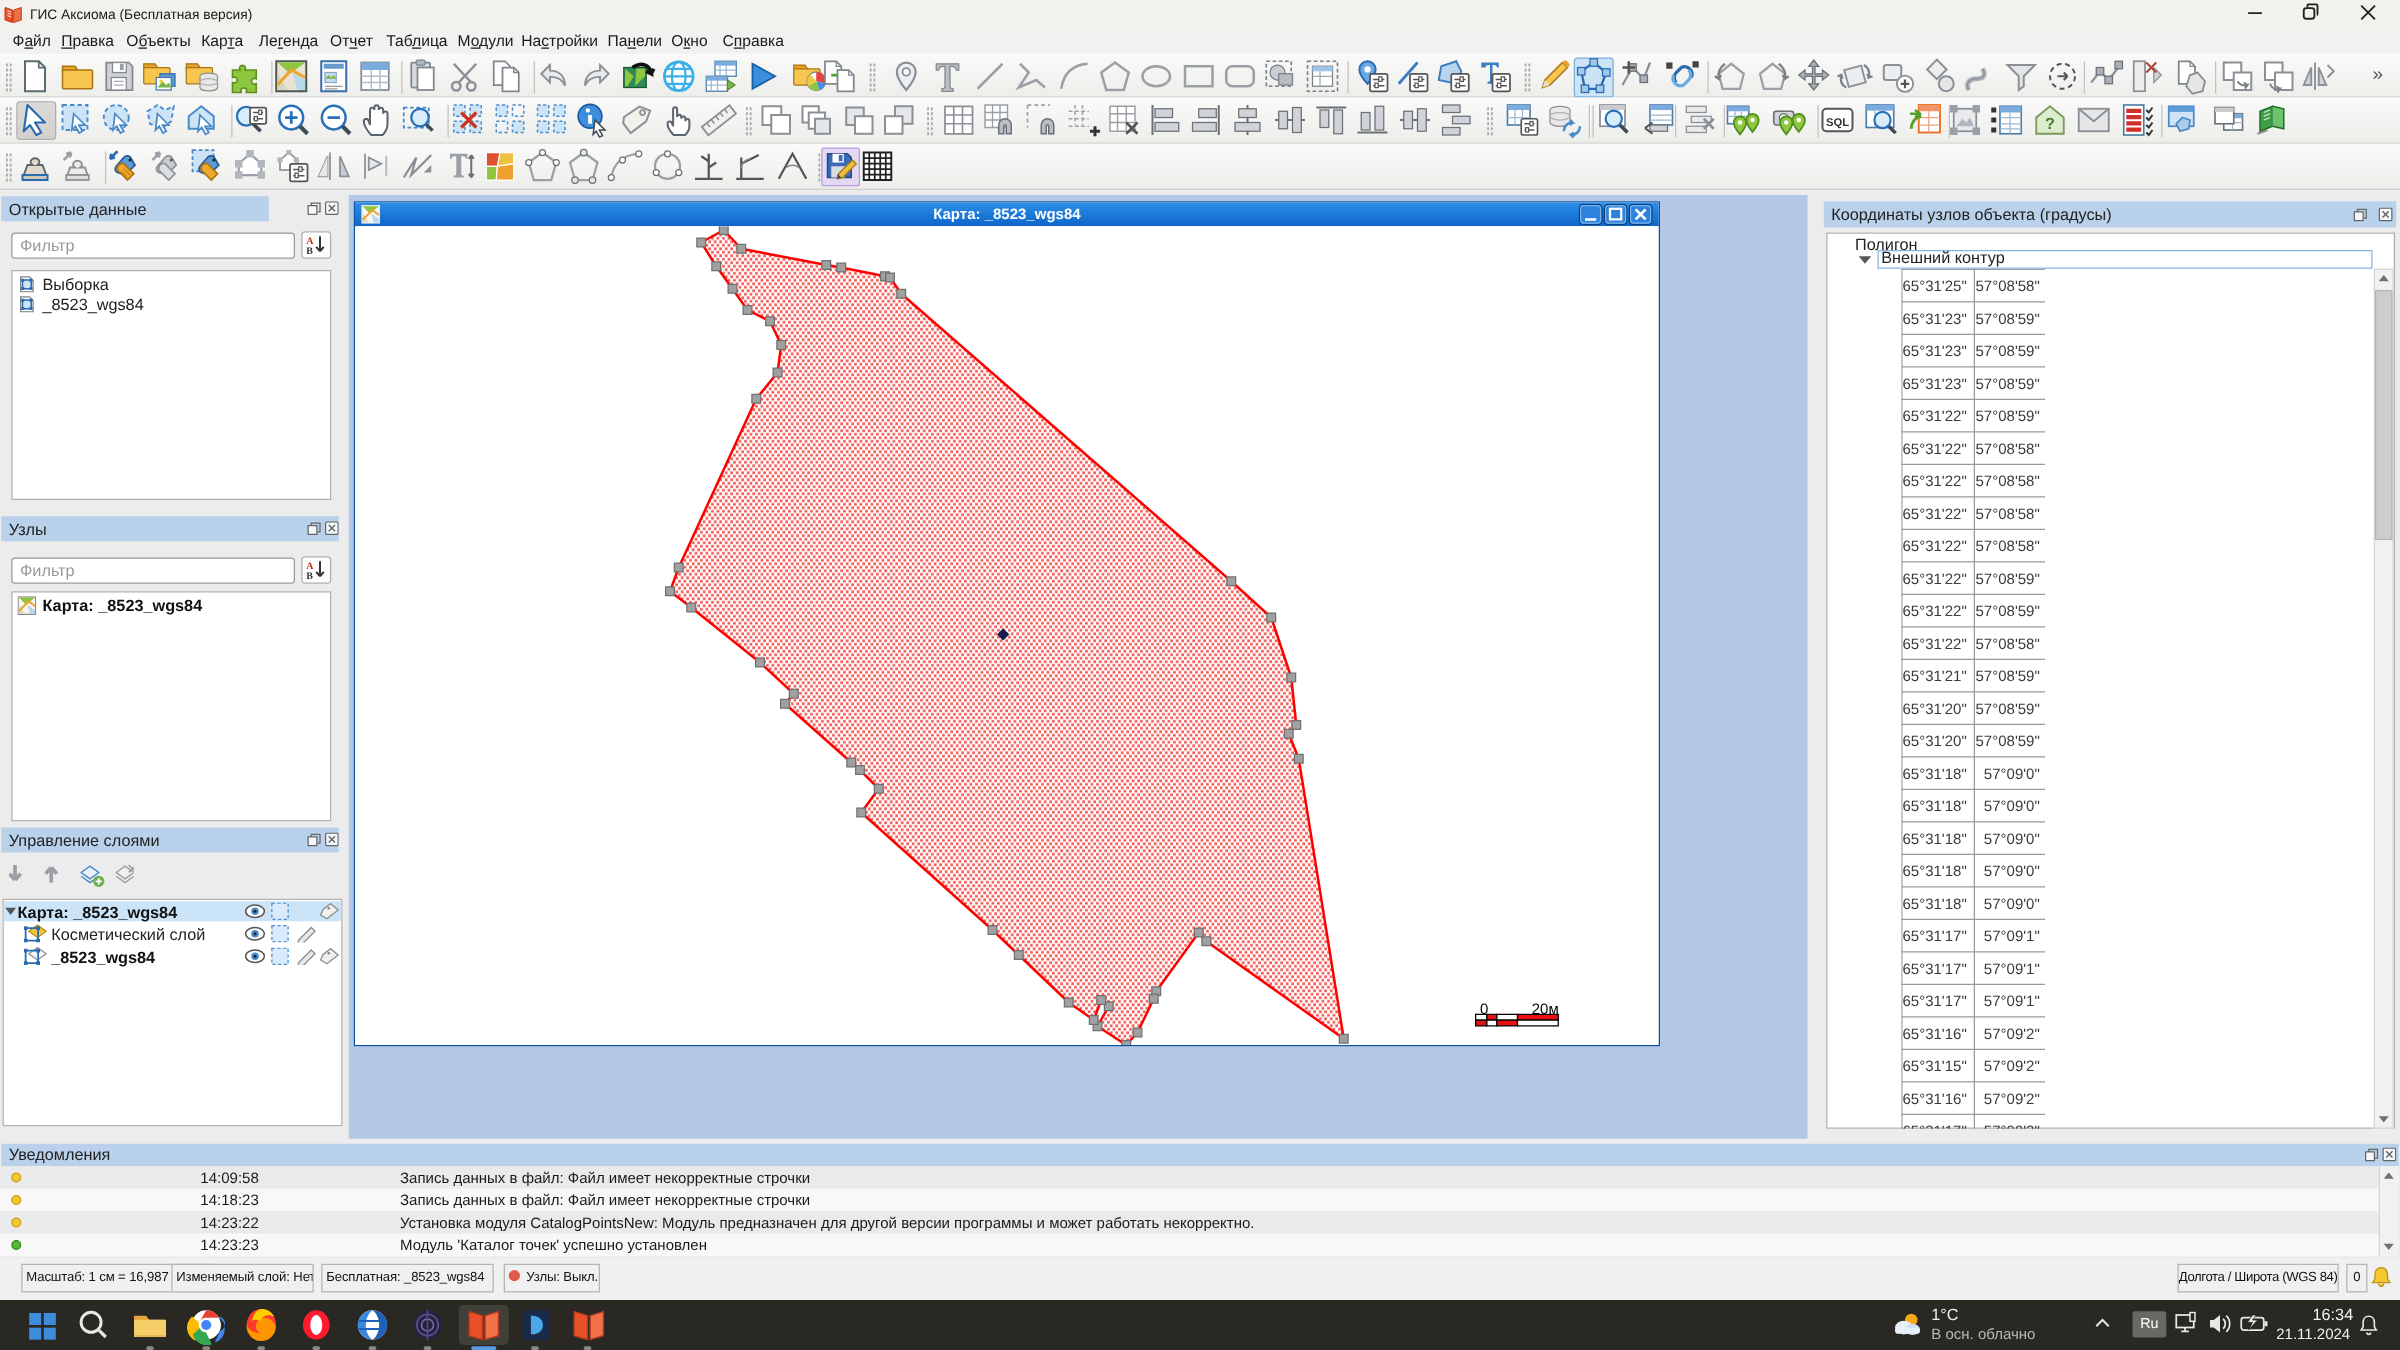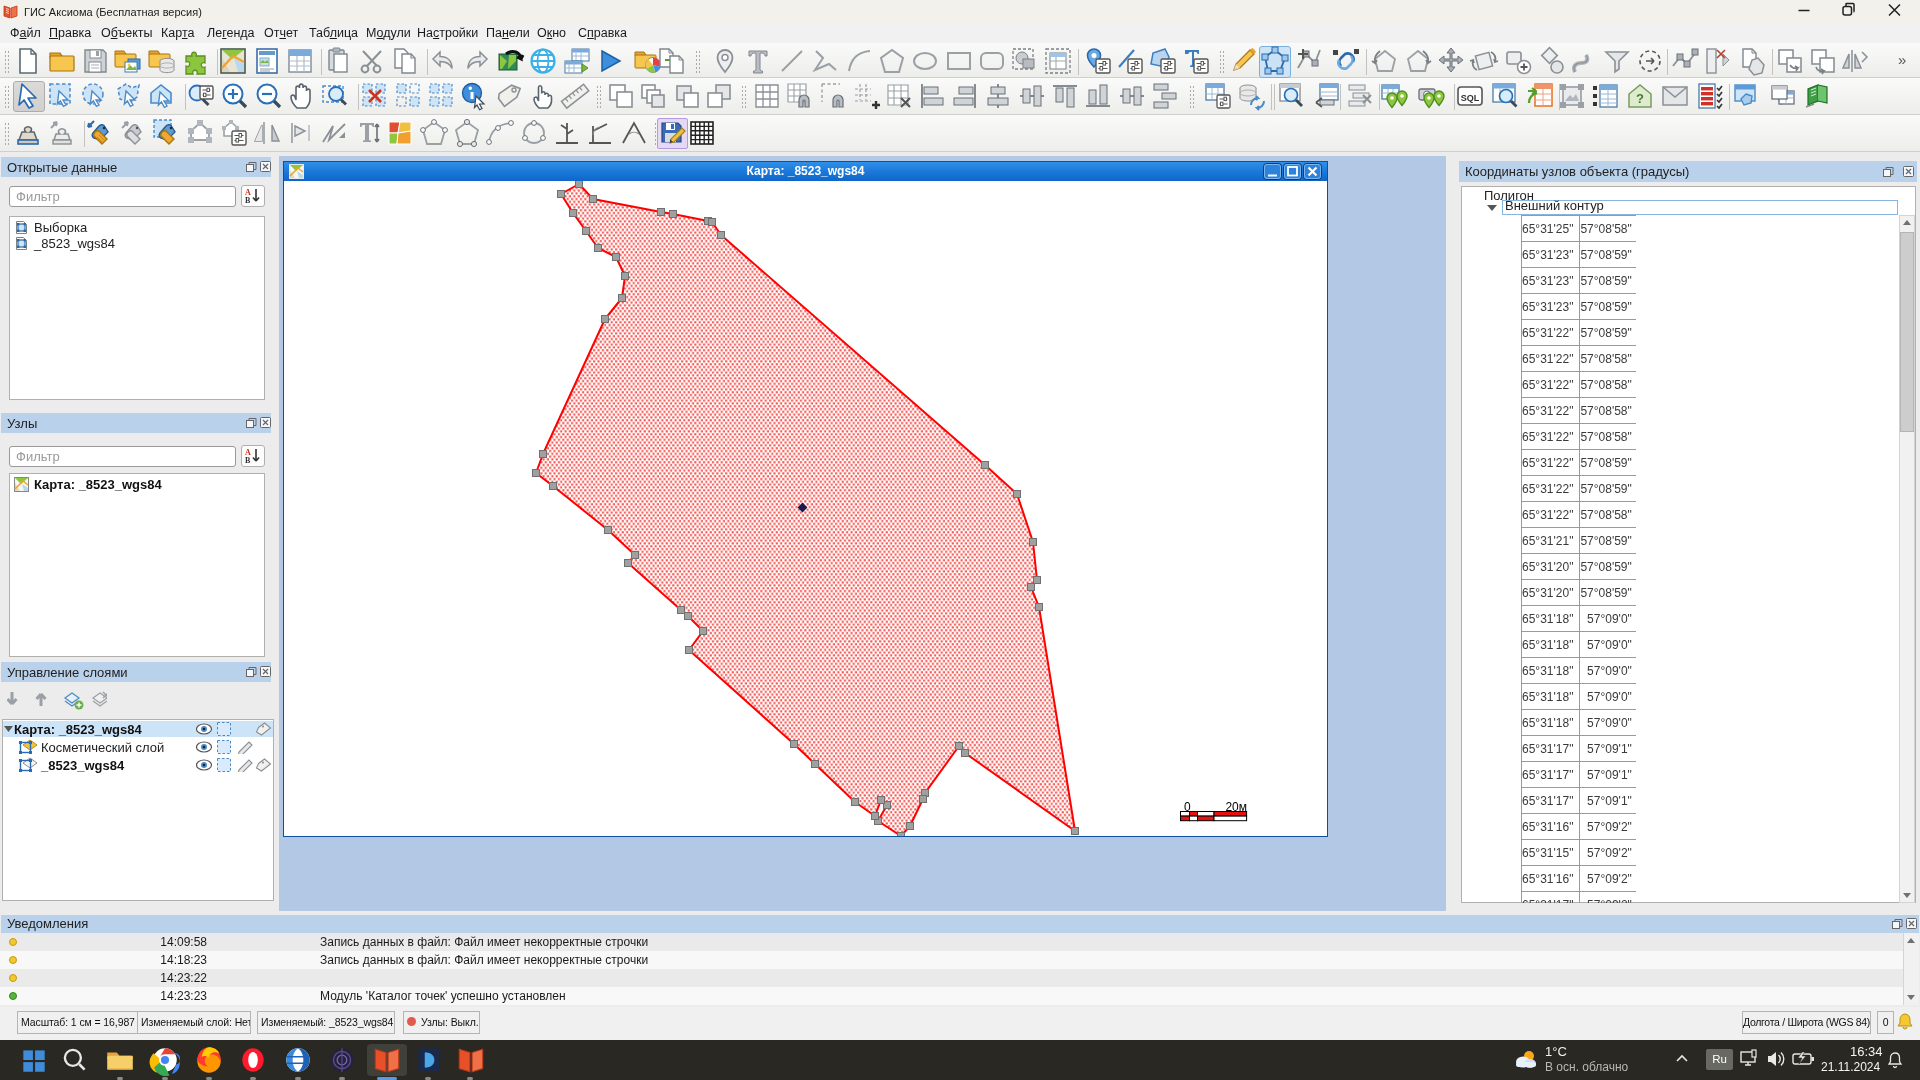--- a/index.html
+++ b/index.html
@@ -783,21 +783,21 @@
     </svg>
 <svg class="ic" style="left:687px" viewBox="0 0 30 30">
       <rect x="4" y="4" width="22" height="22" fill="#fff" stroke="#222" stroke-width="1.6"></rect>
       <path d="M4 8.4h22M4 12.8h22M4 17.2h22M4 21.6h22M8.4 4v22M12.8 4v22M17.2 4v22M21.6 4v22" stroke="#222" stroke-width="1.4"></path>
     </svg>
 </div>
 <div id="main">
   <div id="mdi"></div>
 </div>
 
-<div class="panelhdr" style="left:1px;top:157px;width:270px;height:20px">Открытые данные</div>
+<div class="panelhdr" style="left:1px;top:157px;width:214px;height:20px">Открытые данные</div>
 <svg class="abs" style="left:245px;top:161px" width="26" height="12" viewBox="0 0 26 12">
     <rect x="1.5" y="3.5" width="7" height="7" fill="#f4f8fc" stroke="#666"></rect>
     <path d="M4 3.5V1.5h7v7h-2" fill="none" stroke="#666"></path>
     <rect x="15.5" y="0.5" width="10" height="10" fill="#f4f8fc" stroke="#666" rx="1"></rect>
     <path d="M18 3l5 5m0-5l-5 5" stroke="#666" stroke-width="1.2"></path>
   </svg>
 <div class="filter" style="left:9px;top:186px;width:227px;height:21px">Фильтр</div>
 <div class="azbtn" style="left:241px;top:185px;width:24px;height:22px"></div>
 <svg class="abs" style="left:244px;top:187px" width="18" height="18" viewBox="0 0 18 18">
     <text x="1" y="8" font-size="8" font-weight="bold" fill="#c03018" font-family="Liberation Serif">A</text>
@@ -1173,38 +1173,39 @@
       <span class="nmsg">Запись данных в файл: Файл имеет некорректные строчки</span>
     </div>
  <div class="nrow" style="top:36px;background:#f8f8f8">
       <span class="ndot" style="background:#f2c730;border:1px solid #c89a10"></span>
       <span class="ntime">14:18:23</span>
       <span class="nmsg">Запись данных в файл: Файл имеет некорректные строчки</span>
     </div>
  <div class="nrow" style="top:54px;background:#eaeaea">
       <span class="ndot" style="background:#f2c730;border:1px solid #c89a10"></span>
       <span class="ntime">14:23:22</span>
+      <span class="nmsg">Установка модуля CatalogPointsNew: Модуль предназначен для другой версии программы и может работать некорректно.</span>
     </div>
  <div class="nrow" style="top:72px;background:#f8f8f8">
       <span class="ndot" style="background:#58b43a;border:1px solid #2e8a18"></span>
       <span class="ntime">14:23:23</span>
       <span class="nmsg">Модуль 'Каталог точек' успешно установлен</span>
     </div>
  <div class="abs" style="left:1903px;top:18px;width:16px;height:72px;background:#f1f1f1;border-left:1px solid #d4d4d4"></div>
  <svg class="abs" style="left:1903px;top:18px" width="16" height="16" viewBox="0 0 16 16">
       <path d="M4 10l4-5 4 5z" fill="#707070"></path>
     </svg>
  <svg class="abs" style="left:1903px;top:74px" width="16" height="16" viewBox="0 0 16 16">
       <path d="M4 6l4 5 4-5z" fill="#707070"></path>
     </svg>
 </div>
 <div id="statusbar">
  <span class="sbseg" style="left:17px;width:153px">Масштаб: 1 см = 16,987 м</span>
  <span class="sbseg" style="left:137px;width:114px">Изменяемый слой: Нет</span>
- <span class="sbseg" style="left:257px;width:138px">Изменяемый: _8523_wgs84</span>
+ <span class="sbseg" style="left:257px;width:138px">Бесплатная: _8523_wgs84</span>
  <span class="sbseg" style="left:403px;width:77px"><span style="display:inline-block;width:9px;height:9px;border-radius:50%;background:#e05a4e;margin-right:5px"></span>Узлы: Выкл.</span>
  <span class="sbseg" style="left:1742px;width:129px;text-align:center;padding:0;letter-spacing:-0.3px">Долгота / Широта (WGS 84)</span>
  <span class="sbseg" style="left:1877px;width:17px;text-align:center;padding:0">0</span>
  <svg class="abs" style="left:1897px;top:6px" width="16" height="17" viewBox="0 0 16 17">
       <path d="M8 1c3 0 5 2.5 5 5.5V10l2 3H1l2-3V6.5C3 3.5 5 1 8 1z" fill="#f6c830" stroke="#b8901a"></path>
       <path d="M6 14a2 2 0 0 0 4 0" fill="#f6c830" stroke="#b8901a"></path>
     </svg>
 </div>
 <div id="taskbar">
  <svg class="titem" style="left:18px" width="30" height="30" viewBox="0 0 30 30">

